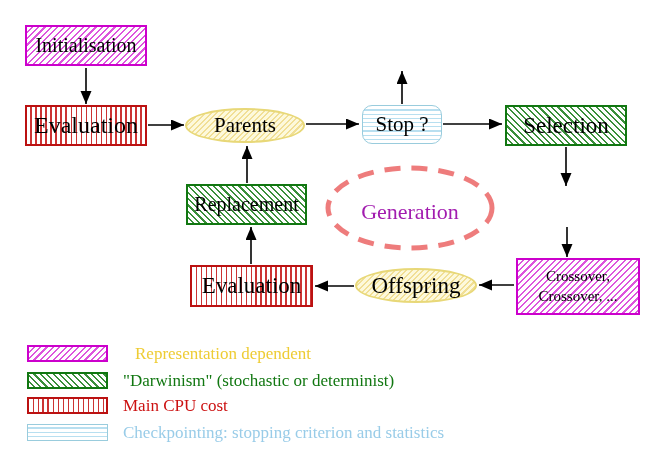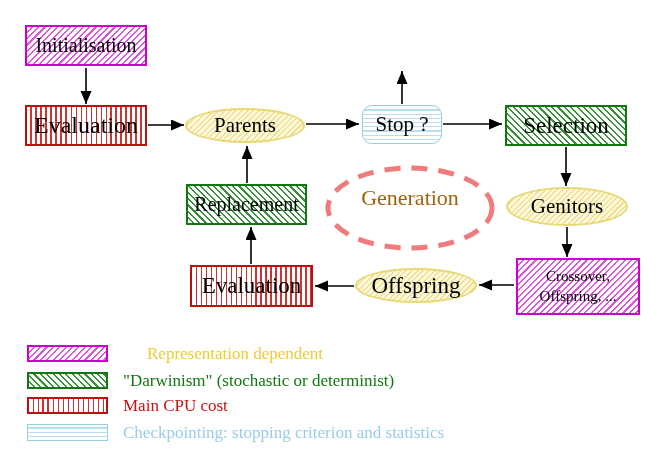--- a/index.html
+++ b/index.html
@@ -56,42 +56,42 @@
   #n-best        { left: 290px; top: 40px;  width: 203px; height: 28px; font-size: 20px; }
   #n-stop        { left: 362px; top: 105px; width: 80px;  height: 39px; font-size: 21px; }
   #n-selection   { left: 505px; top: 105px; width: 122px; height: 41px; font-size: 23px; }
   #n-parents     { left: 185px; top: 108px; width: 120px; height: 35px; font-size: 21px; }
   #n-replacement { left: 186px; top: 184px; width: 121px; height: 41px; font-size: 20px; }
   #n-genitors    { left: 506px; top: 187px; width: 122px; height: 39px; font-size: 21px; }
   #n-crossover   { left: 516px; top: 258px; width: 124px; height: 57px; font-size: 15px; line-height: 1.3; }
   #n-eval-bot    { left: 190px; top: 265px; width: 123px; height: 42px; font-size: 23px; }
   #n-offspring   { left: 355px; top: 268px; width: 122px; height: 35px; font-size: 23px; }
   #n-generation-label {
-    position: absolute; left: 328px; top: 184px; width: 164px; height: 28px;
+    position: absolute; left: 328px; top: 198px; width: 164px; height: 28px;
     display: flex; align-items: center; justify-content: center;
-    color: #a16207; font-size: 22px;
+    color: #a21caf; font-size: 22px;
   }
   .two-line { flex-direction: column; line-height: 1.25; }
 
   
   .legend-swatch { position: absolute; left: 27px; width: 81px; height: 17px; box-sizing: border-box; }
   #sw1 { top: 345px; }
   #sw2 { top: 372px; }
   #sw3 { top: 397px; }
   #sw4 { top: 424px; }
   .legend-text {
     position: absolute; left: 123px; height: 20px;
     font-size: 17px; white-space: nowrap; display: flex; align-items: center;
   }
   #lt1 { top: 344px; }
   #lt2 { top: 371px; }
   #lt3 { top: 396px; }
   #lt4 { top: 423px; }
   .c-magenta { color: #cc00cc; }
-  .c-yellow  { color: #eecc33; margin-left: 24px; }
+  .c-yellow  { color: #eecc33; margin-left: 12px; }
   .c-green   { color: #117711; }
   .c-red     { color: #cc1111; }
   .c-cyan    { color: #99cce8; }
 </style>
 </head>
 <body>
 
 <div class="canvas">
 
   <svg class="overlay">
@@ -122,25 +122,24 @@
 
 
   <div id="n-stop" class="node h-cyanh rounded">Stop ?</div>
 
   <div id="n-selection" class="node h-green">Selection</div>
 
   <div id="n-parents" class="node h-yellow ellipse">Parents</div>
 
   <div id="n-replacement" class="node h-green">Replacement</div>
 
-  <div id="n-genitors" class="node h-yellow ellipse">Genitors</div>
 
   <div id="n-crossover" class="node h-magenta two-line">
     <span>Crossover,</span>
-    <span>Offspring, ...</span>
+    <span>Crossover, ...</span>
   </div>
 
   <div id="n-eval-bot" class="node h-redv">Evaluation</div>
 
   <div id="n-offspring" class="node h-yellow ellipse">Offspring</div>
 
   <div id="n-generation-label">Generation</div>
 
   <div id="sw1" class="legend-swatch h-magenta"></div>
   <div id="sw2" class="legend-swatch h-green"></div>

